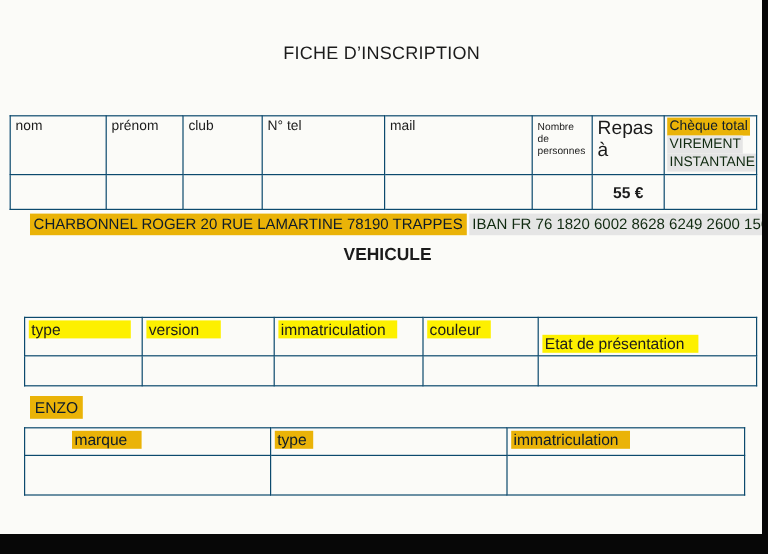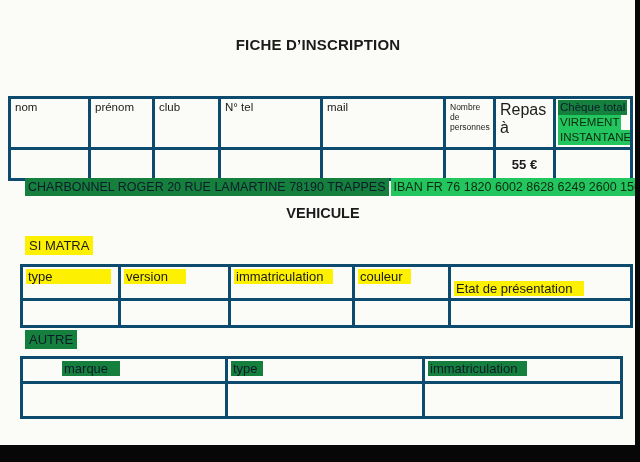--- a/index.html
+++ b/index.html
@@ -10,42 +10,42 @@
     overflow:hidden;
     font-family:"Liberation Sans", sans-serif;
     color:#1b1b1b;
   }
   
   .scan-bottom{position:absolute;left:0;bottom:0;width:640px;height:17px;background:#070707;}
   .scan-right{position:absolute;right:0;top:0;width:5px;height:462px;background:#070707;}
 
   .title{
     position:absolute;top:36px;left:0;width:636px;
-    text-align:center;font-size:15px;font-weight:bold;letter-spacing:.2px;
+    text-align:center;font-size:15px;font-weight:normal;letter-spacing:.2px;
   }
   .subtitle{
     position:absolute;top:61px;left:0;width:636px;
     text-align:center;font-size:15px;
   }
 
   table{border-collapse:collapse;table-layout:fixed;}
-  td,th{border:3px solid #0c4a6e;vertical-align:top;text-align:left;
+  td,th{border:1px solid #0c4a6e;vertical-align:top;text-align:left;
         padding:2px 4px;font-weight:normal;overflow:hidden;}
 
   
   .reg-table{position:absolute;top:96px;left:8px;width:622px;font-size:11.5px;}
   .reg-table .hdr td{height:43px;}
   .reg-table .row td{height:24px;}
   .cell-nbpers{font-size:8.5px;line-height:10px;padding-top:3px;}
   .cell-repas{font-size:16px;}
   .repas-value{text-align:center;font-weight:bold;font-size:13px;vertical-align:middle;}
   .cell-cheque{font-size:11.5px;line-height:15px;padding:1px 2px;}
 
-  .hl-b{background:#15803d;color:#0d1b2a;}
-  .hl-g{background:#22c55e;color:#102a10;}
+  .hl-b{background:#eab308;color:#0d1b2a;}
+  .hl-g{background:#e5e5e5;color:#102a10;}
   .hl-y{background:#fdf000;color:#1b1b1b;}
   .hl-b,.hl-g,.hl-y{display:inline-block;padding:0 2px;}
 
   
   .payline{
     position:absolute;top:178px;left:25px;width:600px;
     font-size:12.5px;white-space:nowrap;
   }
   .payline .hl-b,.payline .hl-g{padding:2px 3px;}
 
@@ -125,23 +125,20 @@
     </tr>
   </tbody>
     </table>
 
   <div class="payline">
     <span class="hl-b">CHARBONNEL ROGER 20 RUE LAMARTINE 78190 TRAPPES</span><span class="hl-g" style="margin-left:2px">IBAN  FR  76 1820 6002 8628 6249 2600 156</span>
   </div>
 
   <div class="vehicule-heading">VEHICULE</div>
 
-  <div class="si-matra">
-    <span class="hl-y">SI MATRA</span>
-  </div>
 
   <table class="matra-table">
     <colgroup>
       <col style="width:98px">
         <col style="width:110px">
         <col style="width:124px">
       <col style="width:96px">
         <col style="width:182px">
     </colgroup>
     <tbody>
@@ -156,21 +153,21 @@
       <td></td>
       <td></td>
       <td></td>
       <td></td>
       <td></td>
     </tr>
   </tbody>
     </table>
 
   <div class="autre-label">
-    <span class="hl-b">AUTRE</span>
+    <span class="hl-b">ENZO</span>
   </div>
 
   <table class="autre-table">
     <colgroup>
       <col style="width:205px">
         <col style="width:197px">
         <col style="width:198px">
     </colgroup>
     <tbody>
         <tr class="hdr">

